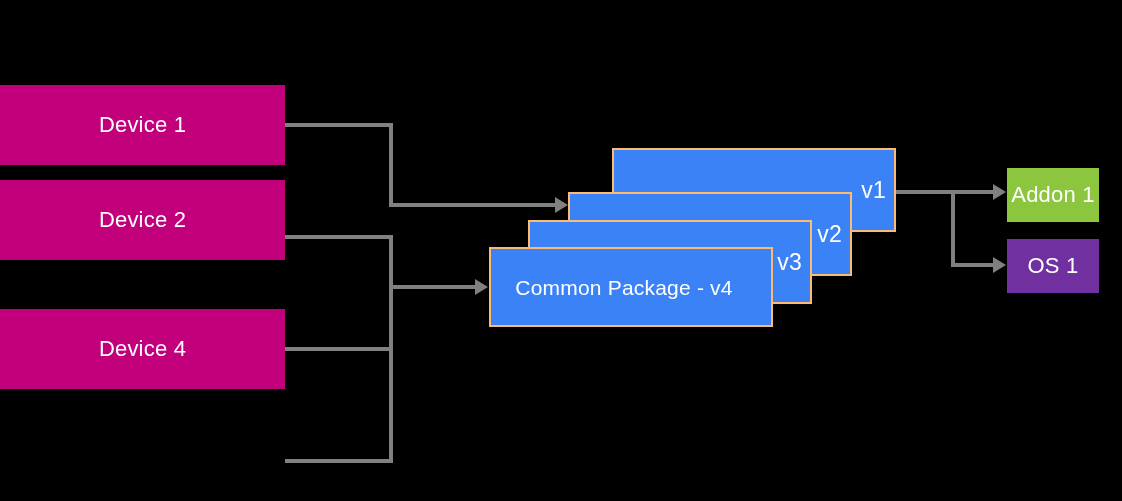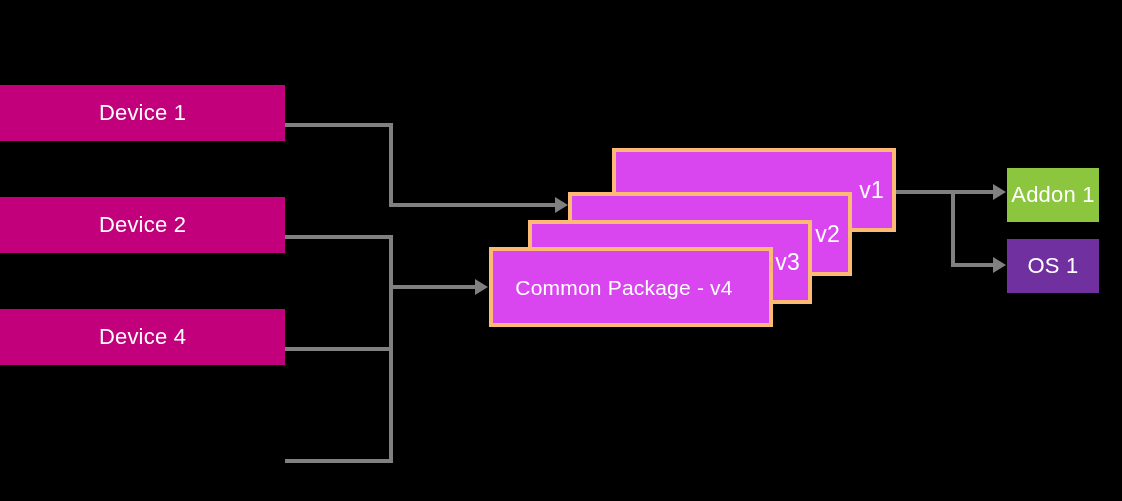--- a/index.html
+++ b/index.html
@@ -24,32 +24,32 @@
     color: #ffffff;
     font-size: 22px;
     line-height: 1;
     letter-spacing: 0.2px;
     white-space: nowrap;
   }
   
   .device {
     left: 0;
     width: 285px;
-    height: 56px;
+    height: 80px;
     background: #c2007b;
   }
   #device-1 { top: 85px; }
-  #device-2 { top: 197px; }
+  #device-2 { top: 180px; }
   #device-3 { top: 309px; }
   #device-4 { top: 421px; height: 80px; }
 
   
   .pkg {
-    background: #d946ef;
-    border: 4px solid #fdba74;
+    background: #3b82f6;
+    border: 2px solid #fdba74;
     justify-content: flex-end;
     padding-right: 8px;
     font-size: 23px;
   }
   #pkg-v1 { left: 612px; top: 148px; width: 284px; height: 84px; }
   #pkg-v2 { left: 568px; top: 192px; width: 284px; height: 84px; }
   #pkg-v3 { left: 528px; top: 220px; width: 284px; height: 84px; }
   #pkg-v4 {
     left: 489px; top: 247px; width: 284px; height: 80px;
     justify-content: center; padding-right: 14px;

